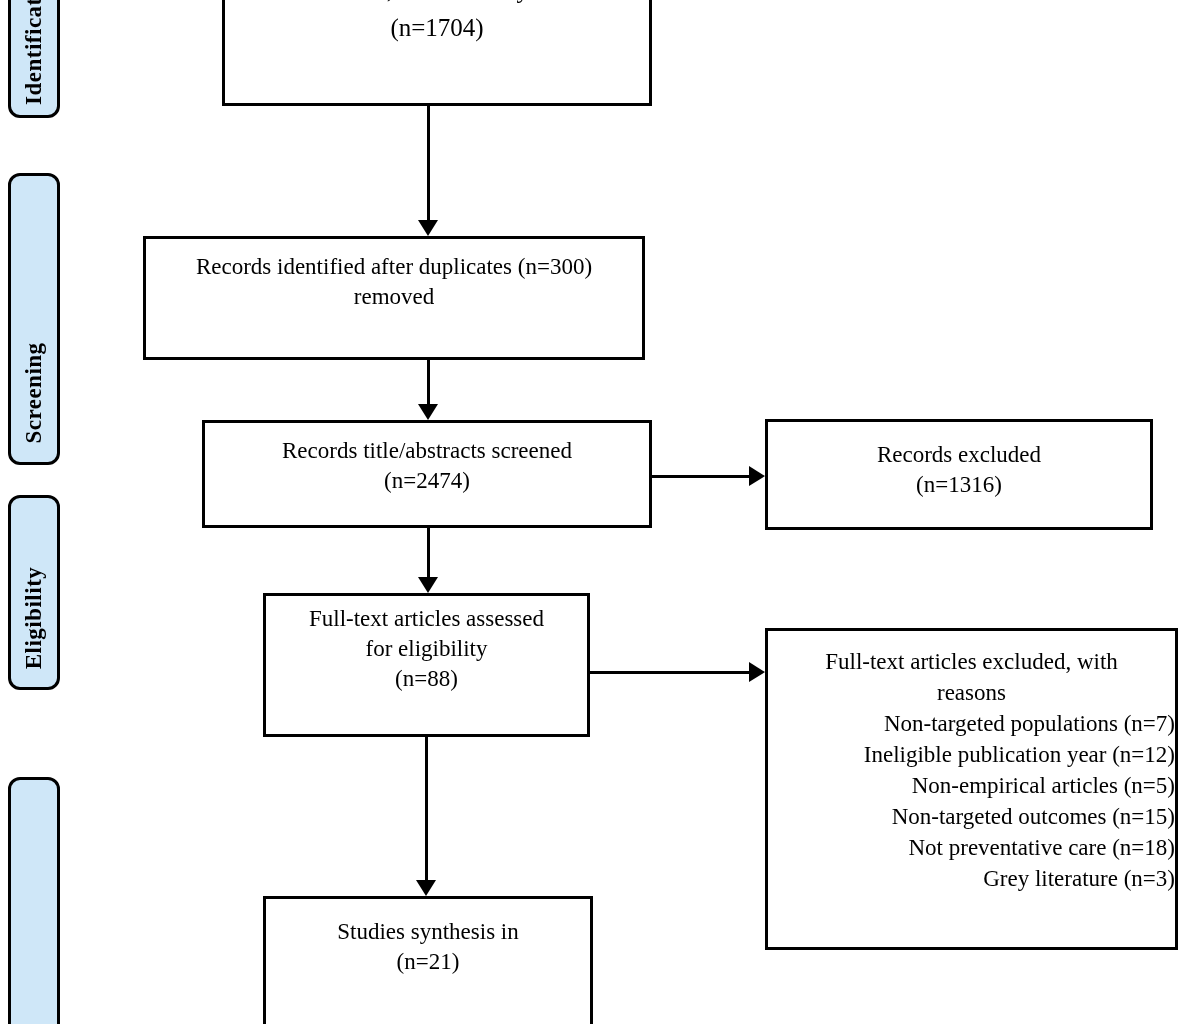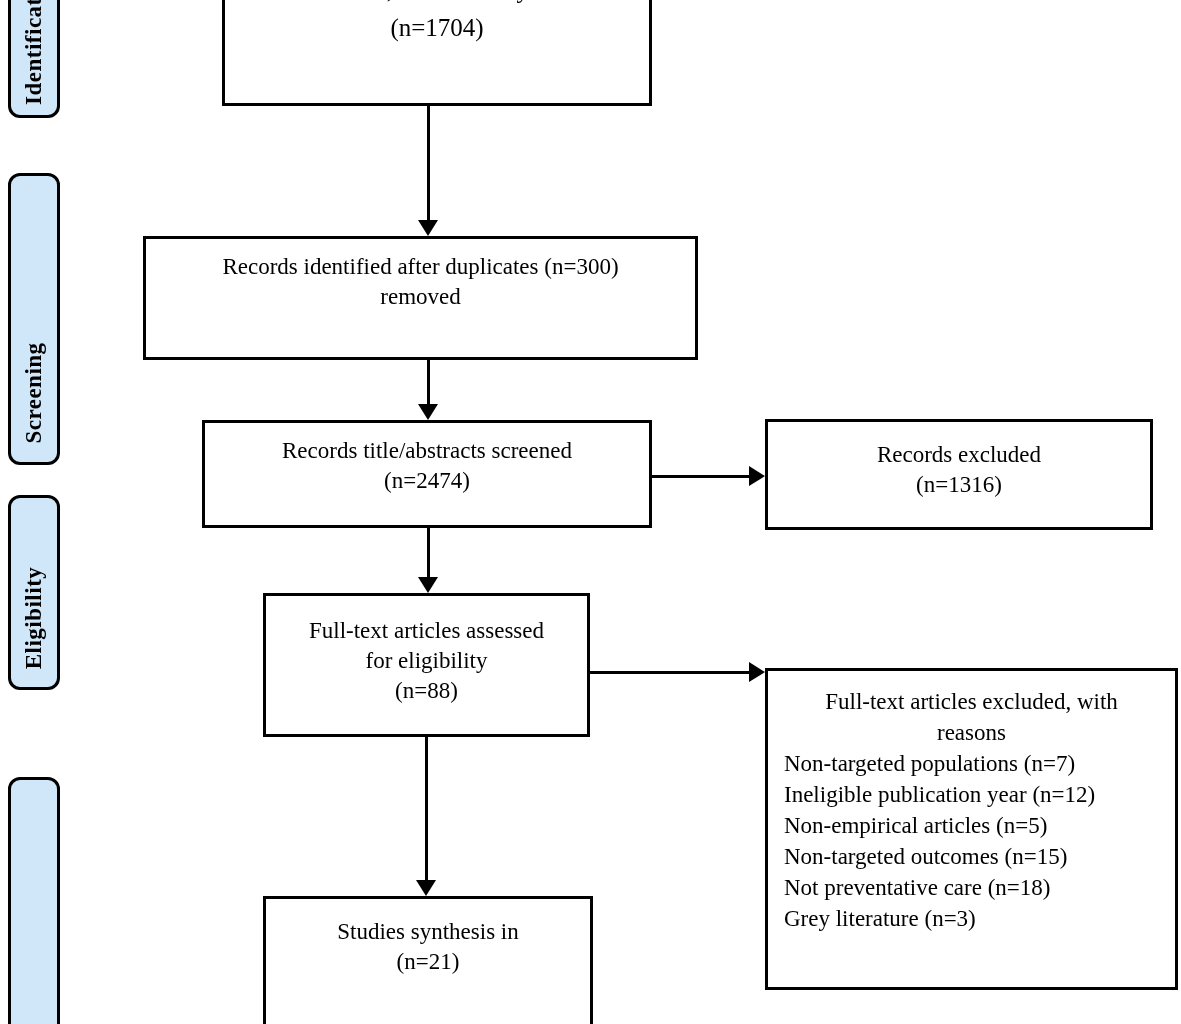--- a/index.html
+++ b/index.html
@@ -50,26 +50,26 @@
     border-top:16px solid #000;
   }
   .head-right{
     position:absolute;width:0;height:0;
     border-top:10px solid transparent;
     border-bottom:10px solid transparent;
     border-left:16px solid #000;
   }
   
   #box-databases{left:222px;top:-87px;width:430px;height:193px;font-size:25px;line-height:38px;padding-top:55px;}
-  #box-duplicates{left:143px;top:236px;width:555px;height:124px;padding-top:13px;}
+  #box-duplicates{left:143px;top:236px;width:502px;height:124px;padding-top:13px;}
   #box-screened{left:202px;top:420px;width:450px;height:108px;padding-top:13px;font-family:Liberation Serif, serif;}
   #box-records-excluded{left:765px;top:419px;width:388px;height:111px;padding-top:18px;}
-  #box-fulltext-assessed{left:263px;top:593px;width:327px;height:144px;padding-top:20px;}
-  #box-fulltext-excluded{left:765px;top:628px;width:413px;height:322px;padding-top:15px;line-height:31px;margin-top:40px;}
-  #box-fulltext-excluded .reasons{text-align:left;padding-left:16px;}
+  #box-fulltext-assessed{left:263px;top:593px;width:327px;height:144px;padding-top:8px;}
+  #box-fulltext-excluded{left:765px;top:628px;width:413px;height:322px;padding-top:15px;line-height:31px;}
+  #box-fulltext-excluded .reasons{text-align:right;padding-left:16px;}
   #box-included{left:263px;top:896px;width:330px;height:200px;padding-top:18px;}
 </style>
 </head>
 <body>
 
 <div id="canvas" style="--stage-fill: #cfe7f8;">
 
   <div class="stage" style="top:-78px;height:196px;">
     <span class="stage-label" style="top:110px;">Identification</span>
   </div>

